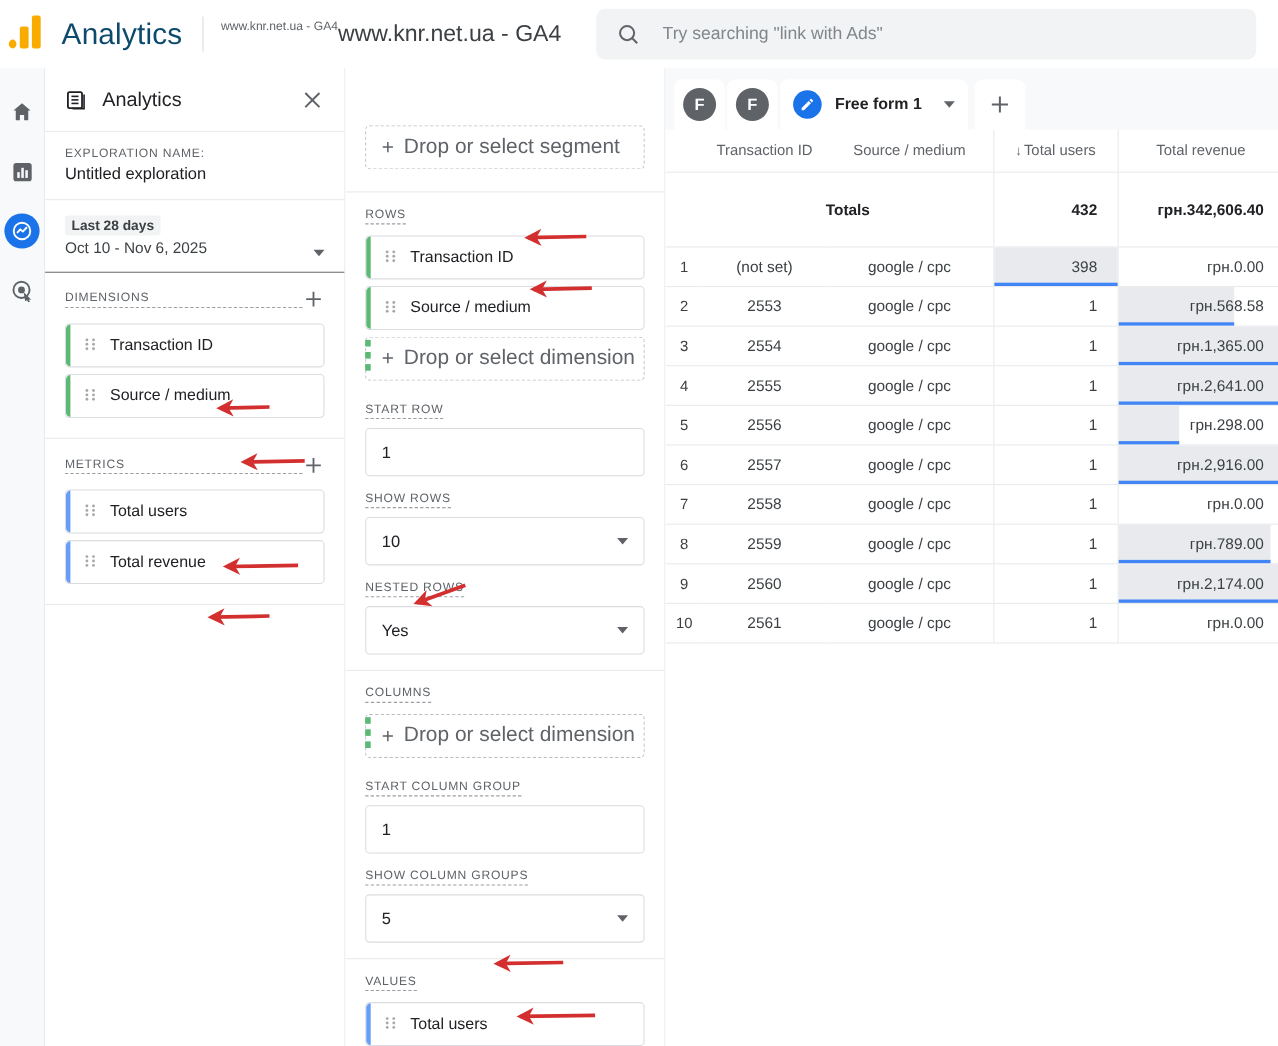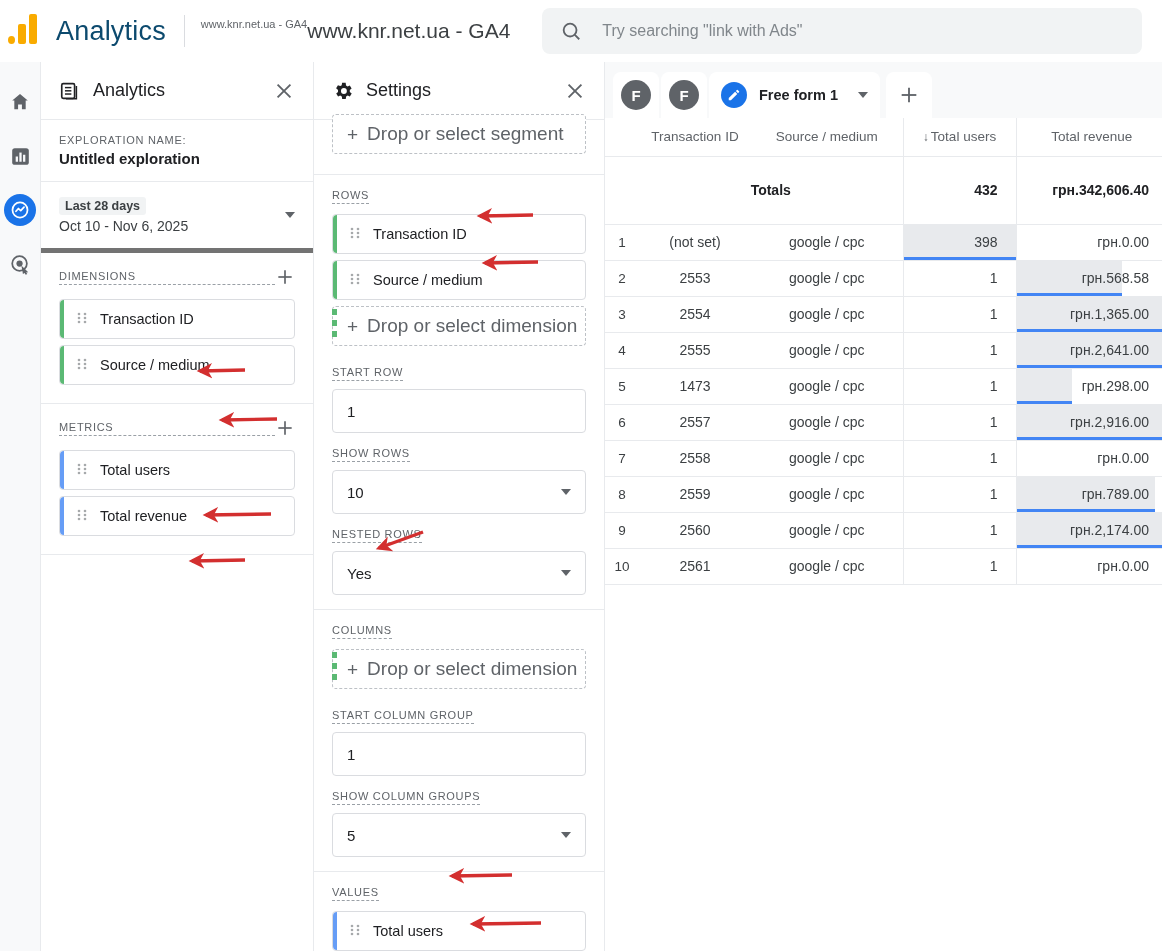--- a/index.html
+++ b/index.html
@@ -61,23 +61,23 @@
   }
   .panel-head-icon { width: 22px; height: 22px; color: #202124; flex: none; }
   .panel-head-title { font-size: 18px; color: #202124; margin-left: 12px; flex: 1; }
   .panel-close { width: 22px; height: 22px; color: #5f6368; cursor: pointer; }
 
   .var-section { padding: 14px 18px 14px 18px; border-bottom: 1px solid #e8eaed; }
   .var-label-caps {
     font-size: 11px; letter-spacing: .7px; color: #5f6368;
     text-transform: uppercase;
   }
-  .var-value { font-size: 15px; color: #202124; margin-top: 4px; font-weight: bold; }
-
-  .daterange { padding: 14px 18px; border-bottom: 5px solid #737373; display: flex; align-items: center; }
+  .var-value { font-size: 15px; color: #202124; margin-top: 4px; }
+
+  .daterange { padding: 14px 18px; border-bottom: 1px solid #737373; display: flex; align-items: flex-end; }
   .dr-text { flex: 1; }
   .dr-chip {
     display: inline-block; background: #f1f3f4; color: #3c4043;
     font-size: 12.5px; font-weight: bold; padding: 2px 6px; border-radius: 3px;
   }
   .dr-sub { font-size: 14px; color: #3c4043; margin-top: 3px; }
   .caret { width: 0; height: 0; border-left: 5px solid transparent; border-right: 5px solid transparent;
            border-top: 6px solid #5f6368; }
 
   .sect-header {
@@ -360,30 +360,20 @@
           <circle cx="9" cy="7" r="1.3"></circle>
         <circle cx="3" cy="11" r="1.3"></circle>
           <circle cx="9" cy="11" r="1.3"></circle>
       </svg>
       <span class="chip-label">Total revenue</span>
     </div>
   </div>
 </div>
 
 <div class="panel-settings">
-  <div class="panel-head">
-    <svg class="panel-head-icon" viewBox="0 0 24 24" fill="currentColor">
-      <path d="M19.4 13a7.8 7.8 0 0 0 0-2l2-1.6-2-3.4-2.4 1a7.6 7.6 0 0 0-1.7-1L14.9 3h-3.9l-.4 2.6c-.6.2-1.2.6-1.7 1l-2.4-1-2 3.4L6.6 11a7.8 7.8 0 0 0 0 2l-2 1.6 2 3.4 2.4-1c.5.4 1.1.7 1.7 1l.4 2.6h3.9l.4-2.6c.6-.3 1.2-.6 1.7-1l2.4 1 2-3.4zM13 15.2A3.2 3.2 0 1 1 13 8.8a3.2 3.2 0 0 1 0 6.4z"></path>
-    </svg>
-    <div class="panel-head-title">Settings</div>
-    <svg class="panel-close" viewBox="0 0 24 24" fill="none" stroke="currentColor" stroke-width="2">
-      <line x1="5" y1="5" x2="19" y2="19"></line>
-        <line x1="19" y1="5" x2="5" y2="19"></line>
-    </svg>
-  </div>
 
   <div class="set-body">
 
     <div class="set-group" style="padding-top:0">
       <div class="dropzone" style="margin-top:-6px">
         <span class="dz-plus">+</span>
         <span class="dz-text">Drop or select segment</span>
       </div>
     </div>
 
@@ -550,21 +540,21 @@
           </tr>
           <tr>
             <td class="idx">4</td>
             <td class="txn">2555</td>
             <td class="src">google / cpc</td>
             <td class="users"><span class="cell-text">1</span></td>
             <td class="rev"><span class="bar-fill" style="width: 100%; background: rgb(232, 234, 237);"></span><span class="bar-underline" style="width: 100%; background: rgb(66, 133, 244);"></span><span class="cell-text">грн.2,641.00</span></td>
           </tr>
           <tr>
             <td class="idx">5</td>
-            <td class="txn">1473</td>
+            <td class="txn">2556</td>
             <td class="src">google / cpc</td>
             <td class="users"><span class="cell-text">1</span></td>
             <td class="rev"><span class="bar-fill" style="width: 37%; background: rgb(232, 234, 237);"></span><span class="bar-underline" style="width: 37%; background: rgb(66, 133, 244);"></span><span class="cell-text">грн.298.00</span></td>
           </tr>
           <tr>
             <td class="idx">6</td>
             <td class="txn">2557</td>
             <td class="src">google / cpc</td>
             <td class="users"><span class="cell-text">1</span></td>
             <td class="rev"><span class="bar-fill" style="width: 100%; background: rgb(232, 234, 237);"></span><span class="bar-underline" style="width: 100%; background: rgb(66, 133, 244);"></span><span class="cell-text">грн.2,916.00</span></td>

